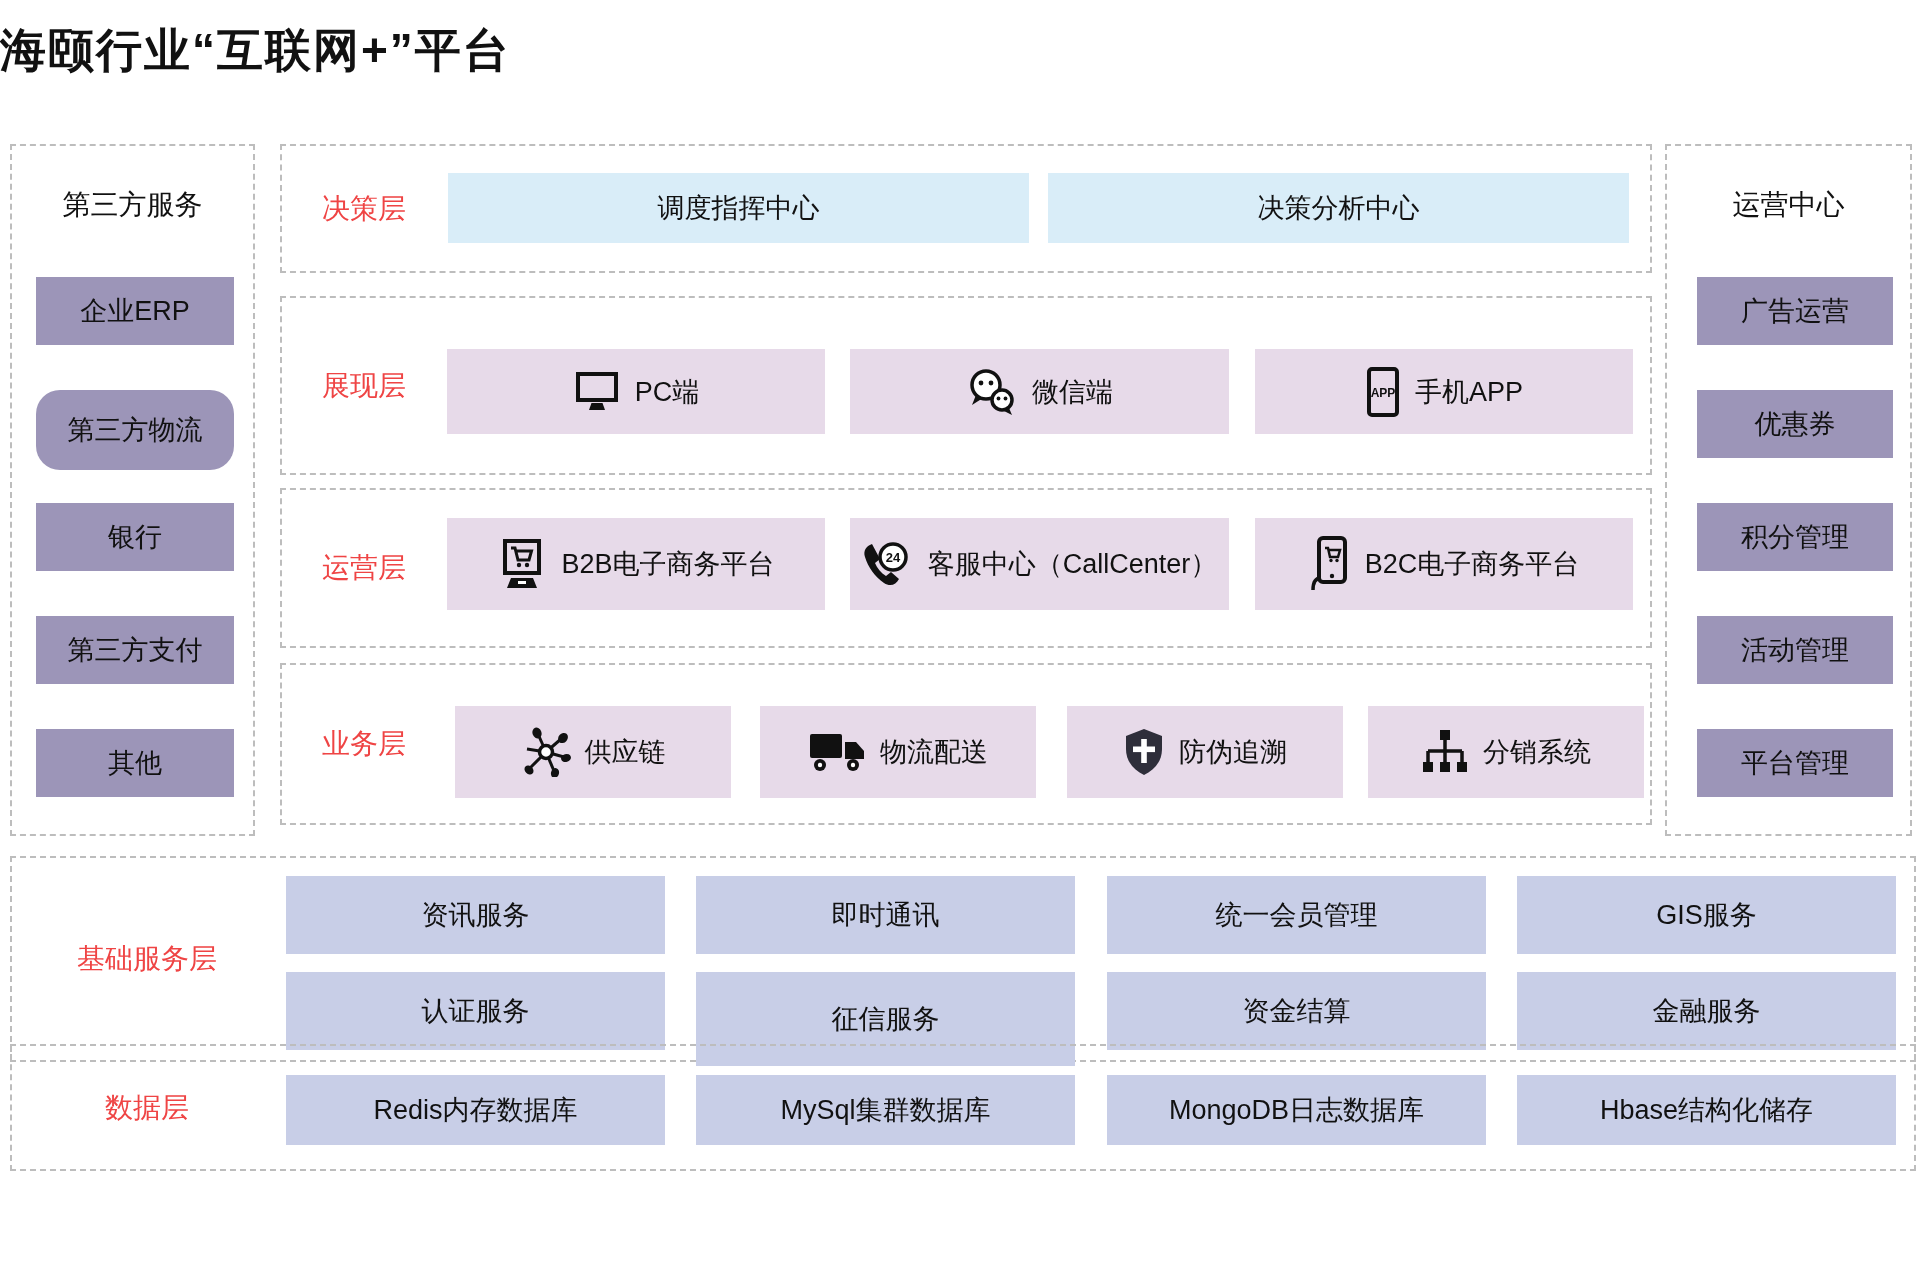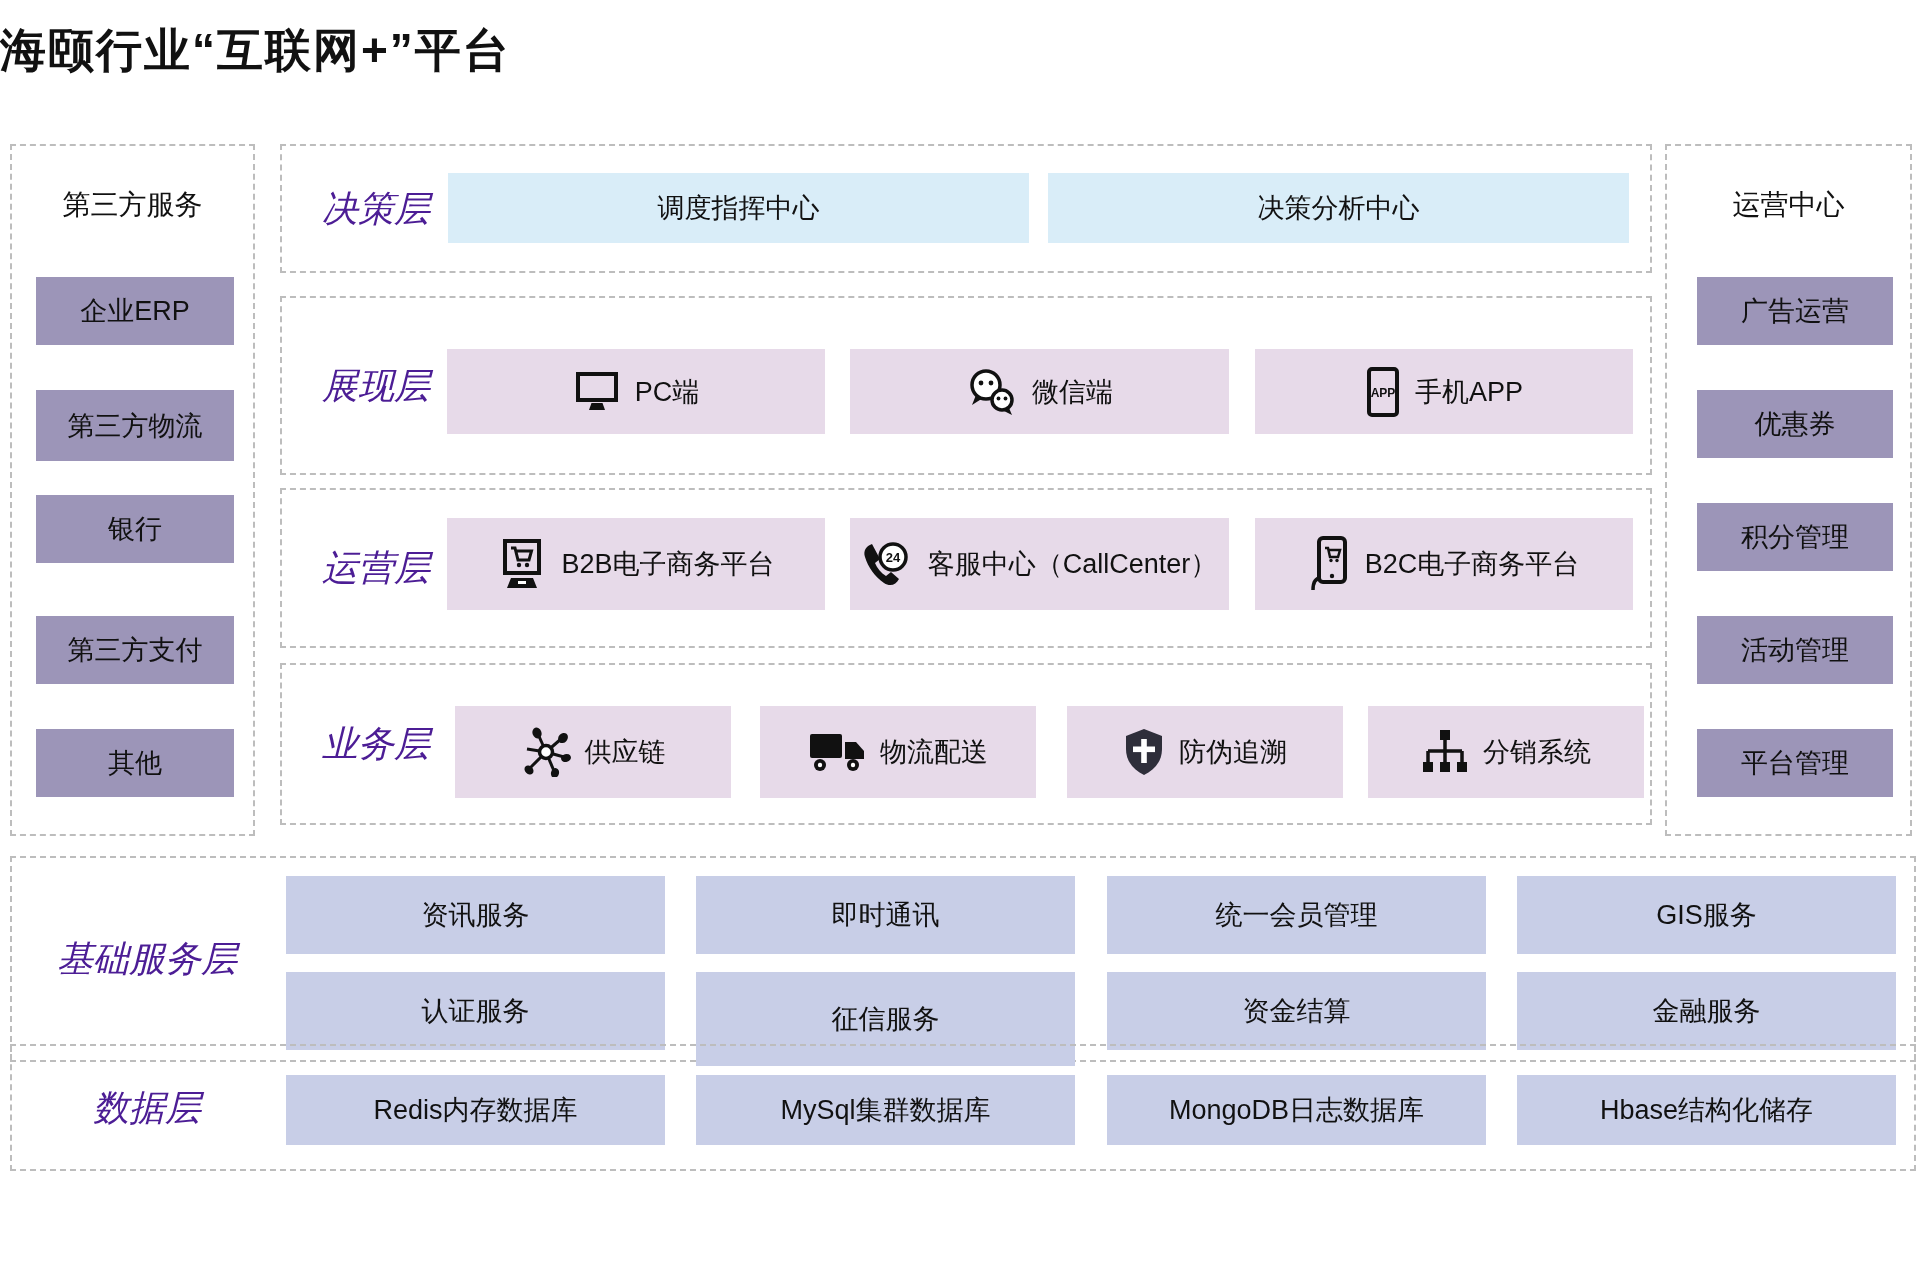--- a/index.html
+++ b/index.html
@@ -1,21 +1,21 @@
 <!DOCTYPE html>
 <html><head>
 <meta charset="utf-8">
 <style>
   html,body{margin:0;padding:0;background:#fff;}
   #page{position:relative;width:1926px;height:1270px;background:#fff;overflow:hidden;
         font-family:"Liberation Sans","DejaVu Sans",sans-serif;color:#111;}
   .title{position:absolute;top:20px;left:0;width:100%;text-align:left;
          font-size:46px;font-weight:bold;letter-spacing:2px;}
   .panel{position:absolute;border:2px dashed #bdbdbd;box-sizing:border-box;}
-  .panel-label{position:absolute;font-size:36px;color:#4c1d95;white-space:nowrap;font-style:italic;}
+  .panel-label{position:absolute;font-size:28px;color:#ef4444;white-space:nowrap;}
   .vcenter{top:50%;transform:translateY(-50%);}
   .box{position:absolute;display:flex;align-items:center;justify-content:center;
        box-sizing:border-box;font-size:27px;color:#111;white-space:nowrap;gap:14px;}
   .s-box{background:#9c95b8;}        
   .b-box{background:#d9edf8;}        
   .p-box{background:#e7dae9;}        
   .g-box{background:#c8cee7;}        
   .side-title{position:absolute;top:40px;left:0;width:100%;text-align:center;font-size:28px;}
   .icon{display:inline-flex;align-items:center;justify-content:center;flex:0 0 auto;}
   svg{display:block;}
@@ -23,22 +23,22 @@
 </head>
 <body>
 
 <div id="page">
 
   <div class="title">海颐行业“互联网+”平台</div>
 
   <div class="panel" style="left:10px;top:144px;width:245px;height:692px;">
     <div class="side-title">第三方服务</div>
     <div class="box s-box" style="left:24px;top:131px;width:198px;height:68px;">企业ERP</div>
-    <div class="box s-box" style="left:24px;top:244px;width:198px;height:71px;">第三方物流</div>
-    <div class="box s-box" style="left:24px;top:349px;width:198px;height:68px;">银行</div>
+    <div class="box s-box" style="left:24px;top:244px;width:198px;height:80px;border-radius:24px;">第三方物流</div>
+    <div class="box s-box" style="left:24px;top:357px;width:198px;height:68px;">银行</div>
     <div class="box s-box" style="left:24px;top:470px;width:198px;height:68px;">第三方支付</div>
     <div class="box s-box" style="left:24px;top:583px;width:198px;height:68px;">其他</div>
   </div>
 
   <div class="panel" style="left:1665px;top:144px;width:247px;height:692px;">
     <div class="side-title">运营中心</div>
     <div class="box s-box" style="left:30px;top:131px;width:196px;height:68px;">广告运营</div>
     <div class="box s-box" style="left:30px;top:244px;width:196px;height:68px;">优惠券</div>
     <div class="box s-box" style="left:30px;top:357px;width:196px;height:68px;">积分管理</div>
     <div class="box s-box" style="left:30px;top:470px;width:196px;height:68px;">活动管理</div>

